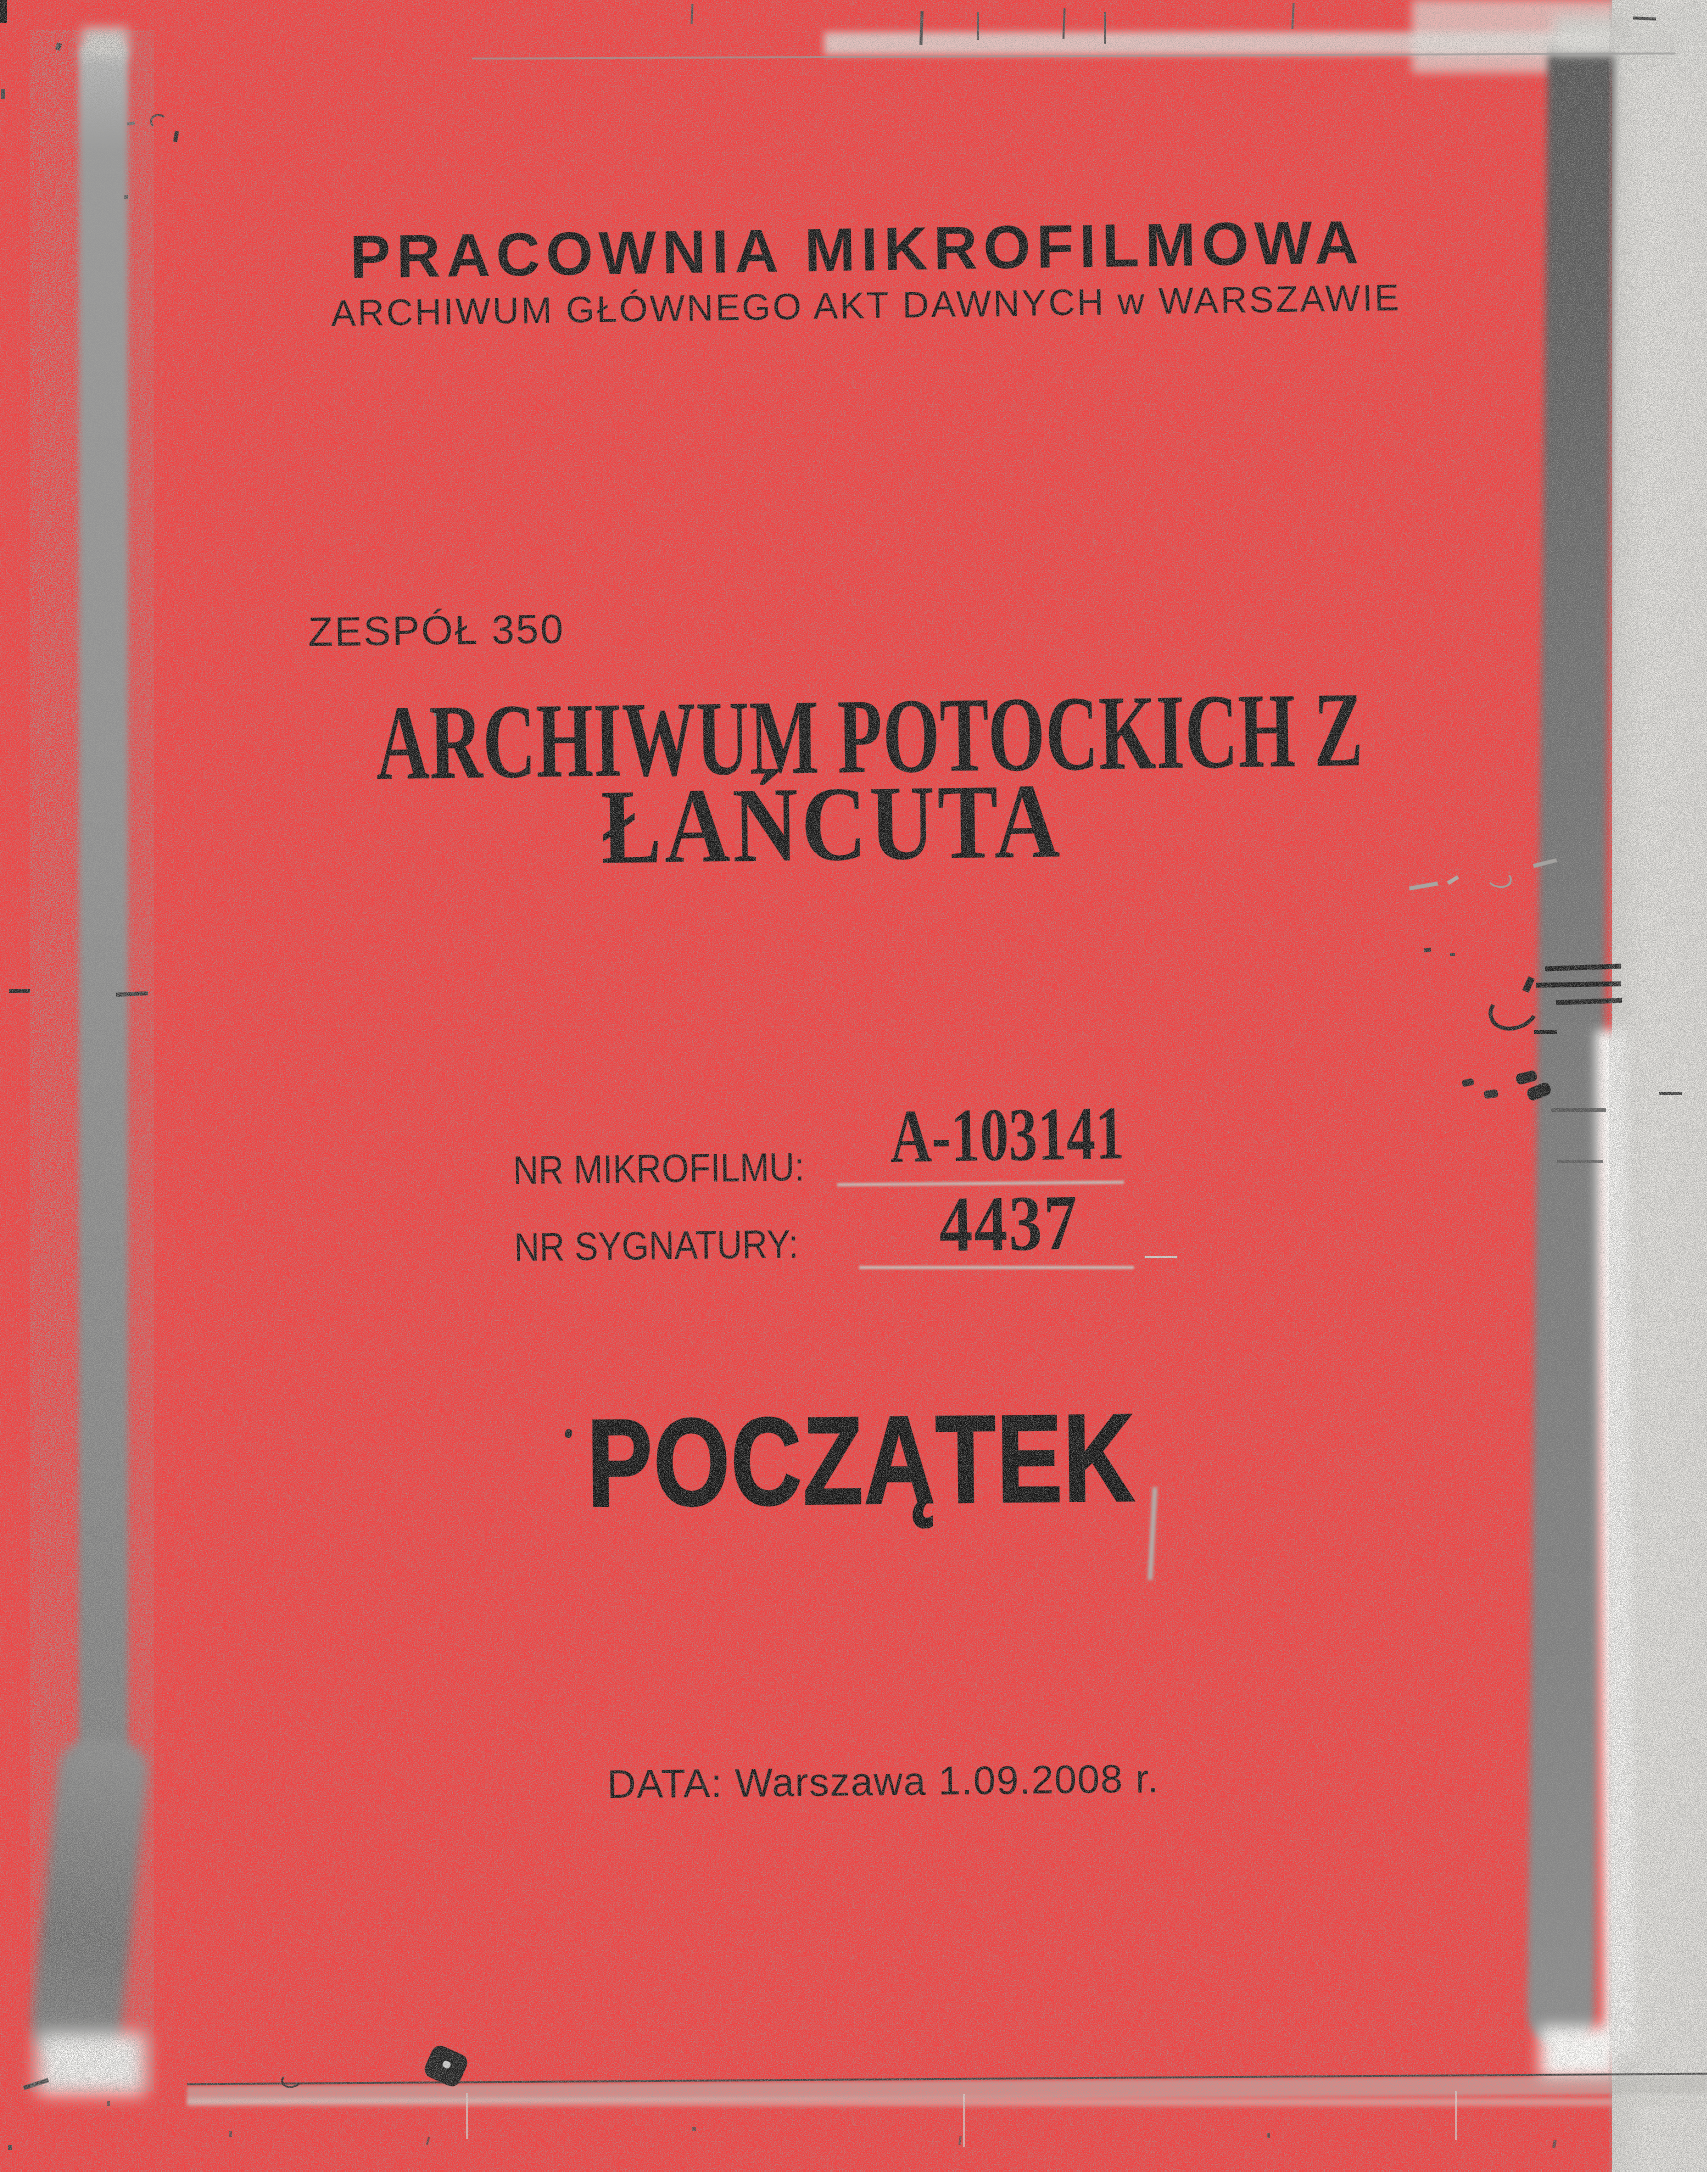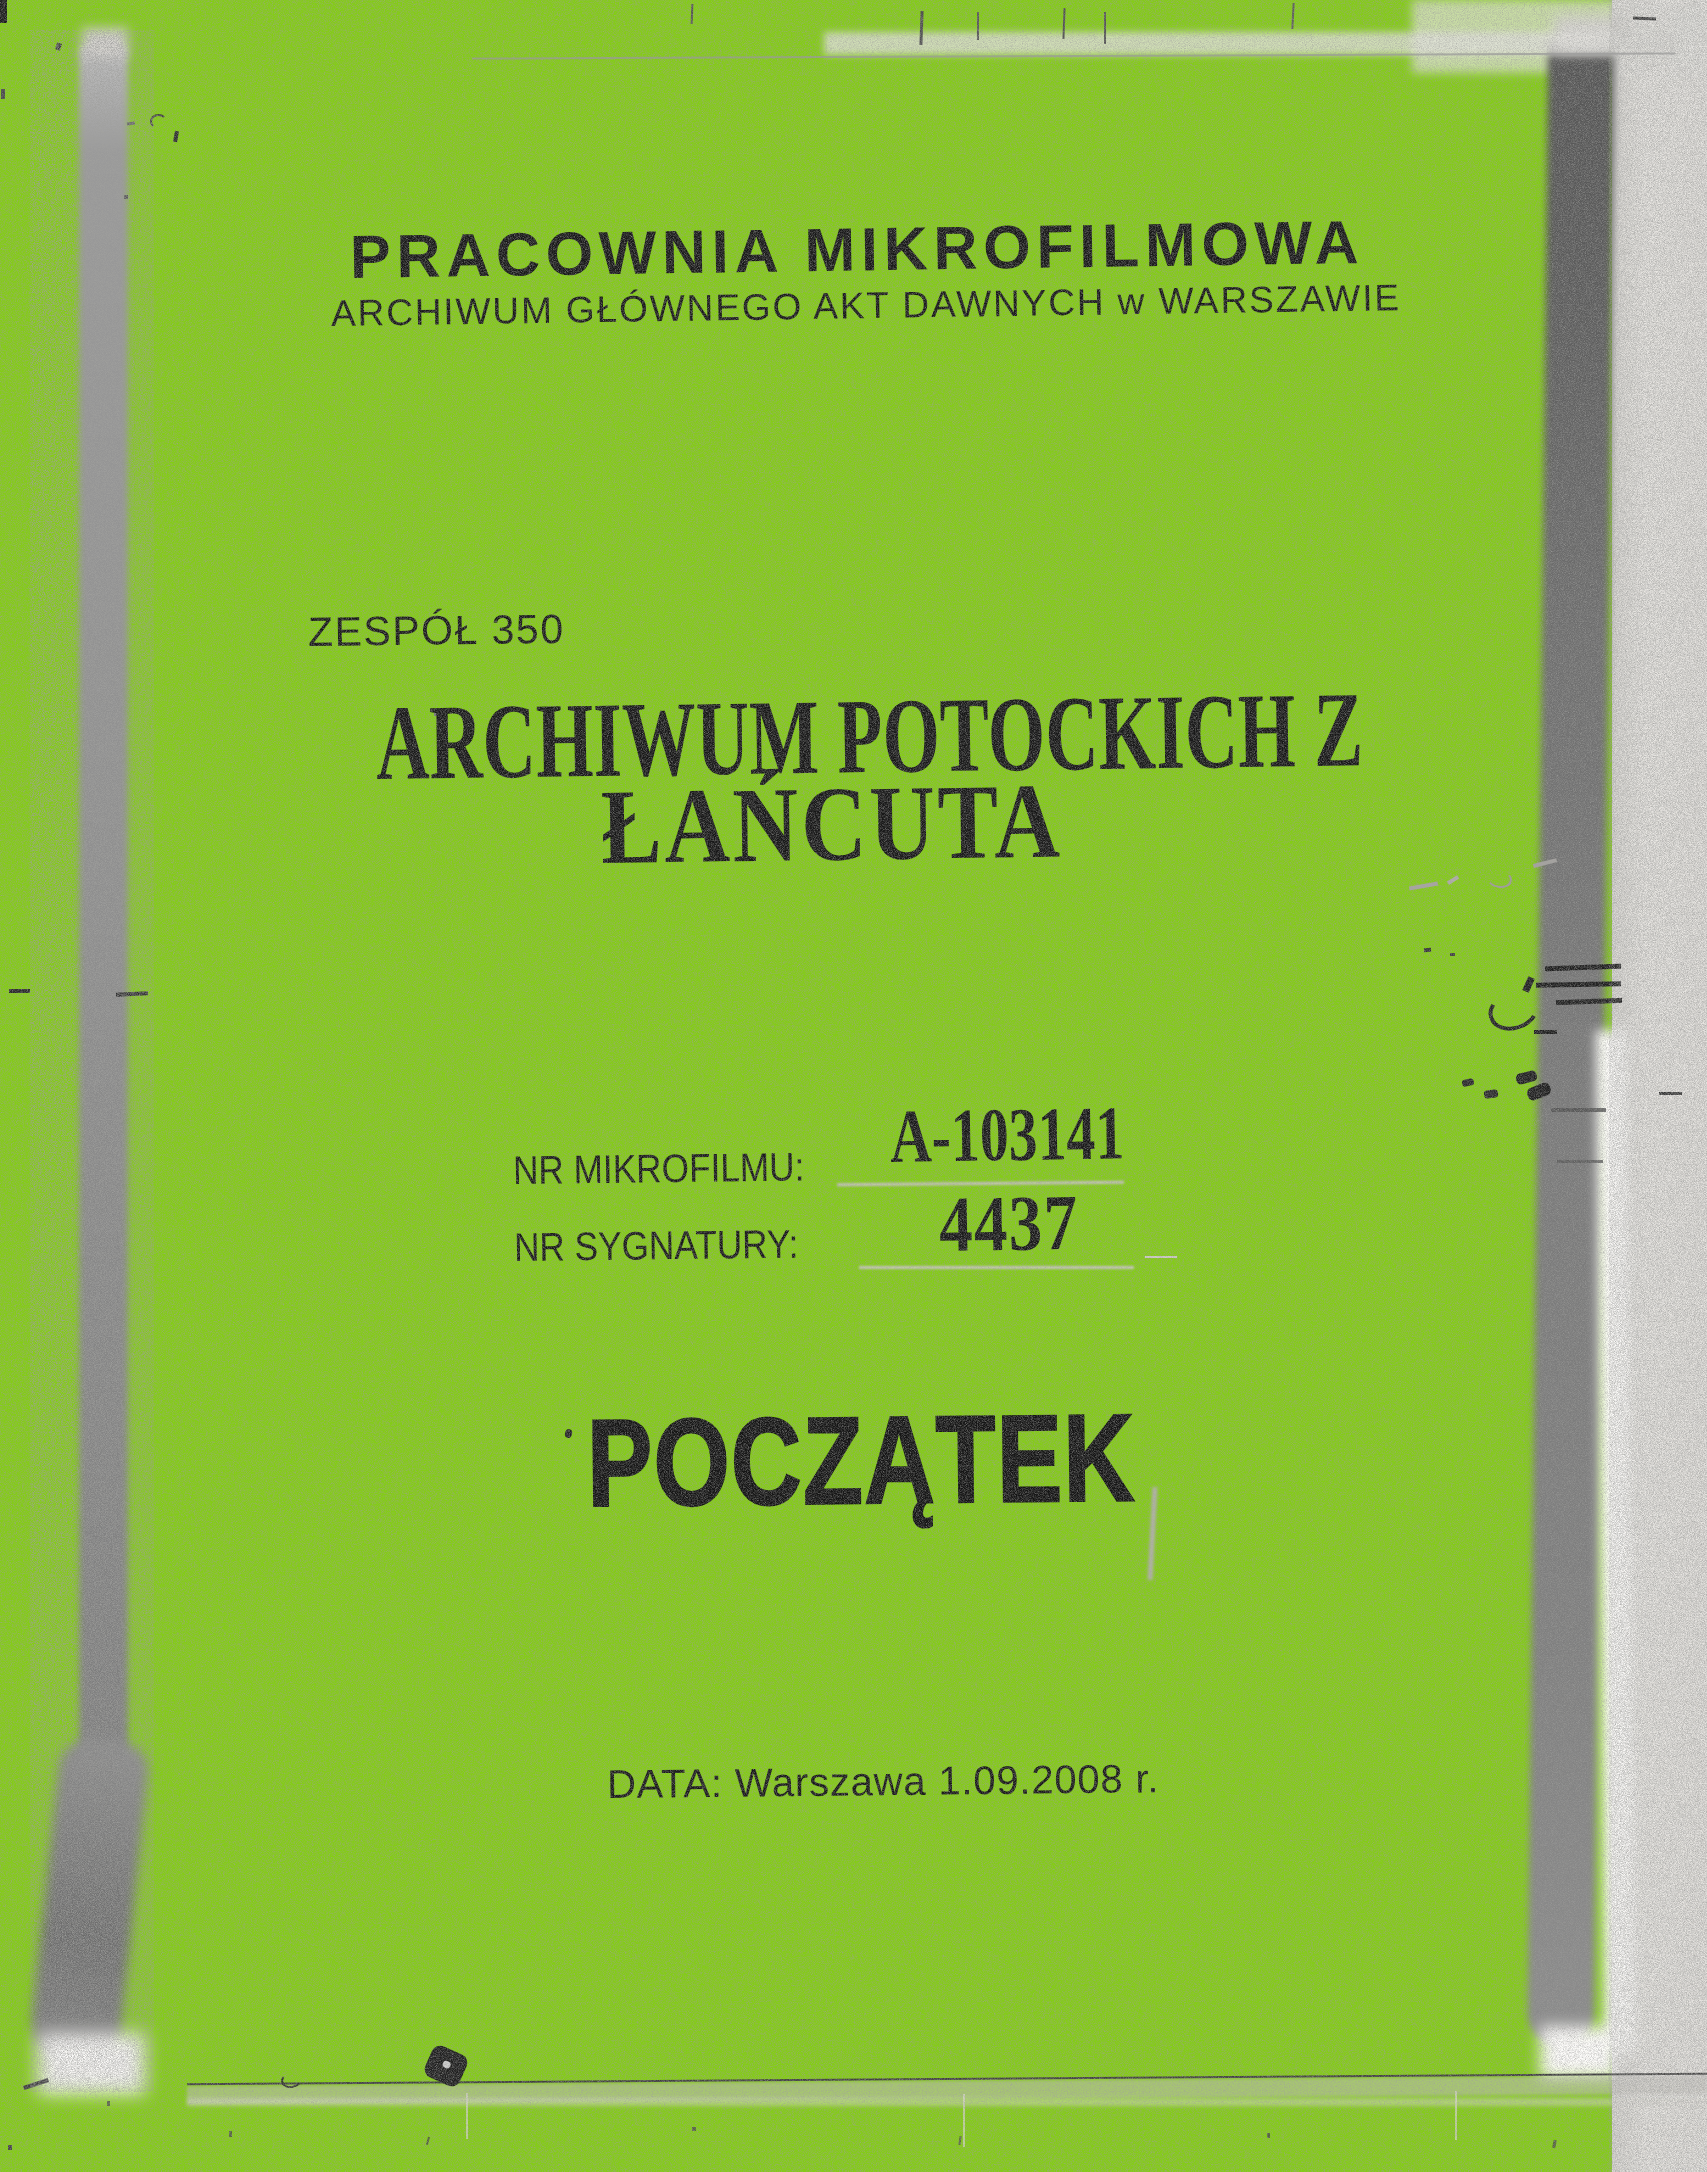--- a/index.html
+++ b/index.html
@@ -1,16 +1,16 @@
 <!DOCTYPE html>
 <html style="font-size:12.2px"><head>
 <meta charset="utf-8">
 <style>
   html,body{margin:0;padding:0;background:#d9d9d9;}
-  .page{position:relative;width:1708px;height:2172px;background:#84cc16;overflow:hidden;
+  .page{position:relative;width:1708px;height:2172px;background:#ef4444;overflow:hidden;
         font-family:"Liberation Sans",sans-serif;color:#181818;}
   .abs{position:absolute;}
   .txt{position:absolute;white-space:nowrap;line-height:1;color:#181818;}
   .sans-b{font-family:"Liberation Sans",sans-serif;font-weight:bold;}
   .sans{font-family:"Liberation Sans",sans-serif;font-weight:normal;}
   .serif-b{font-family:"Liberation Serif",serif;font-weight:bold;}
   .band{position:absolute;z-index:1;}
   .trim{position:absolute;z-index:2;background:#fcfbf9;}
   .mark{position:absolute;z-index:3;}
   .textlayer{z-index:10;}

